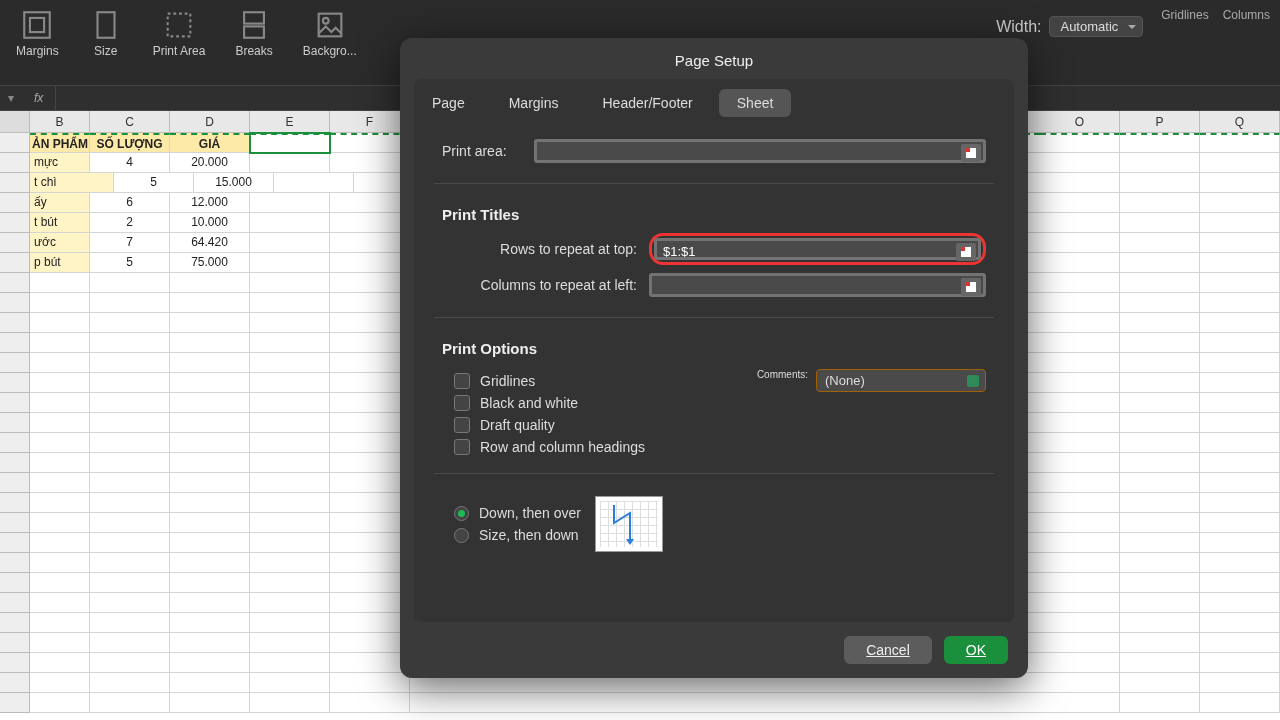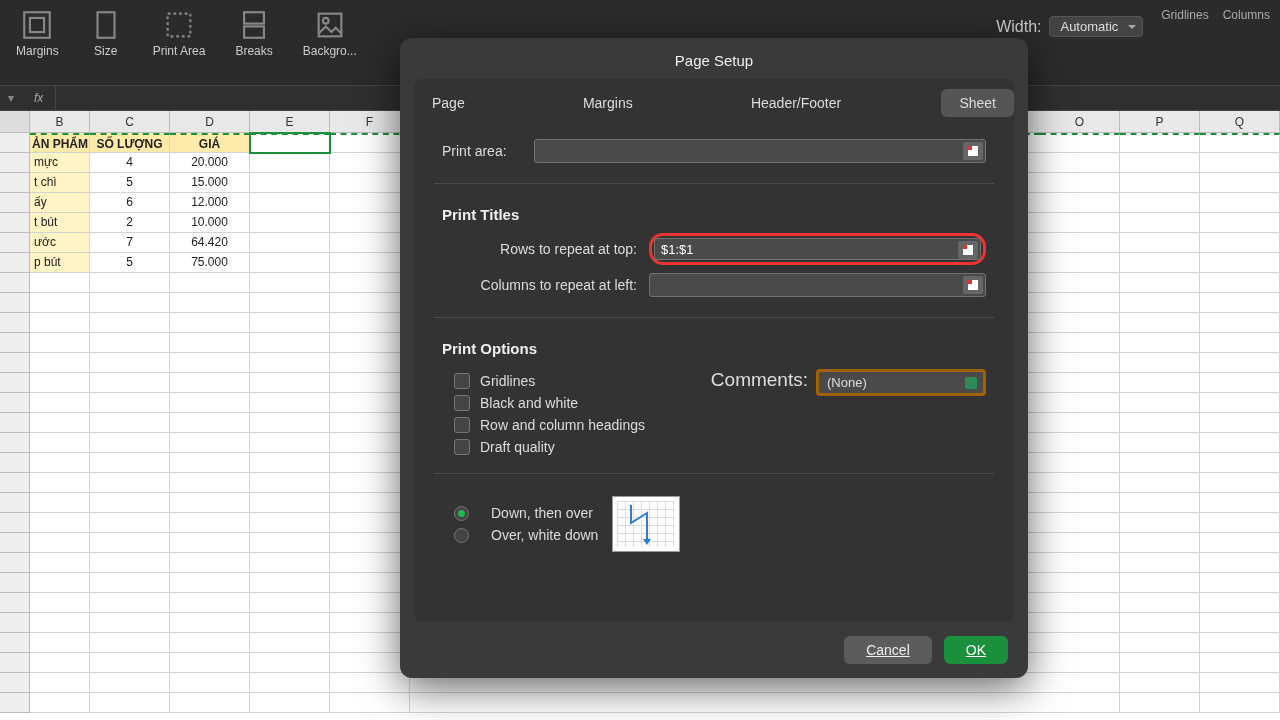--- a/index.html
+++ b/index.html
@@ -30,37 +30,37 @@
 .hdr { background:#fde9a8; font-weight:600;}
 .yellowL { background:#fff4c6; text-align:left; padding-left:4px;}
 .rownum { width:30px; background:#eee; border-right:1px solid #bcbcbc; border-bottom:1px solid #bcbcbc;}
 .sel { outline:2px solid #1a8f3c; outline-offset:-1px; position:relative;}
 .dash { border-top:2px dashed #1a8f3c !important;}
 
 
 .dialog { position:absolute; left:400px; top:38px; width:628px; height:640px; background:#3a3a3a; border-radius:12px; box-shadow:0 10px 40px rgba(0,0,0,.6); display:flex; flex-direction:column; color:#ddd;}
 .dlg-title { text-align:center; font-size:15px; color:#eee; padding:14px 0 10px; font-weight:500;}
 .dlg-body { background:#333; margin:0 14px; border-radius:8px; flex:1; padding:0 0 16px 0;}
-.tabs { display:flex; justify-content:space-between; gap:8px; padding:10px 0 0 0;}
+.tabs { display:flex; justify-content:flex-start; gap:8px; padding:10px 0 0 0;}
 .tab { padding:6px 18px; color:#ddd; font-size:14px; cursor:pointer;}
 .tab.active { background:#555; border-radius:6px;}
 .section { padding:14px 28px 4px 28px;}
 .sec-title { font-weight:600; font-size:15px; color:#eee; margin-bottom:10px;}
 .frow { display:flex; align-items:center; gap:12px; margin:8px 0;}
 .flabel { width:195px; text-align:right; font-size:14px; color:#ddd;}
-.finput { flex:1; background:#4a4a4a; border:1px solid #737373; height:24px; border-radius:3px; position:relative; color:#fff; padding:0 28px 0 6px; font-size:13px; line-height:22px;}
+.finput { flex:1; background:#4a4a4a; border:3px solid #737373; height:24px; border-radius:3px; position:relative; color:#fff; padding:0 28px 0 6px; font-size:13px; line-height:22px;}
 .picker { position:absolute; right:2px; top:2px; width:20px; height:18px; background:#666; border-radius:2px; display:flex; align-items:center; justify-content:center;}
 .picker svg { width:12px; height:12px;}
 .highlight { border:3px solid #e33; border-radius:14px; padding:2px;}
 .chk { display:flex; align-items:center; gap:10px; margin:6px 0 6px 12px; font-size:14px;}
 .chkbox { width:16px; height:16px; border:1px solid #777; border-radius:3px; background:#444;}
-.radio { display:flex; align-items:center; gap:22px; margin:6px 0 6px 12px; font-size:14px;}
+.radio { display:flex; align-items:center; gap:10px; margin:6px 0 6px 12px; font-size:14px;}
 .rcircle { width:15px; height:15px; border-radius:50%; border:1px solid #777; background:#444; position:relative;}
 .rcircle.on:after { content:""; position:absolute; inset:3px; background:#1db954; border-radius:50%;}
-.combo { background:#4a4a4a; border:3px solid #a16207; border-radius:4px; padding:3px 26px 3px 8px; font-size:13px; color:#ddd; position:relative; min-width:170px;}
+.combo { background:#4a4a4a; border:1px solid #a16207; border-radius:4px; padding:3px 26px 3px 8px; font-size:13px; color:#ddd; position:relative; min-width:170px;}
 .combo:after { content:""; position:absolute; right:6px; top:5px; width:12px; height:12px; background:#2e8b57; border-radius:2px;}
 .btns { display:flex; justify-content:flex-end; gap:12px; padding:14px 20px;}
 .btn { padding:6px 22px; border-radius:6px; font-size:14px; border:none; cursor:pointer;text-decoration:underline;}
 .btn.cancel { background:#5c5c5c; color:#eee;}
 .btn.ok { background:#1a8f3c; color:#fff; font-weight:500;}
 .order-img { width:68px; height:56px; background:#fff; border:1px solid #999; display:inline-block; position:relative; margin-left:14px;}
 .order-img:before { content:""; position:absolute; inset:4px; background:
   repeating-linear-gradient(#ddd, #ddd 1px, transparent 1px, transparent 8px),
   repeating-linear-gradient(90deg, #ddd, #ddd 1px, transparent 1px, transparent 8px);}
 .order-arrow { position:absolute; left:8px; top:6px; width:50px; height:44px; }
@@ -168,21 +168,21 @@
         <div class="cell">20.000</div>
         <div class="cell"></div>
         <div class="cell"></div>
         <div class="cell" style="flex:1;border-right:none"></div>
         <div class="cell"></div>
         <div class="cell"></div>
         <div class="cell"></div>
       </div>
       <div class="row">
         <div class="rownum"></div>
-        <div class="cell yellowL" style="width:60px">t chì</div>
+        <div class="cell yellowL" style="width:84px">t chì</div>
         <div class="cell">5</div>
         <div class="cell">15.000</div>
         <div class="cell"></div>
         <div class="cell"></div>
         <div class="cell" style="flex:1;border-right:none"></div>
         <div class="cell"></div>
         <div class="cell"></div>
         <div class="cell"></div>
       </div>
       <div class="row">
@@ -567,45 +567,45 @@
           <div class="chk">
               <div class="chkbox"></div>
               <span>Gridlines</span>
             </div>
           <div class="chk">
               <div class="chkbox"></div>
               <span>Black and white</span>
             </div>
           <div class="chk">
               <div class="chkbox"></div>
-              <span>Row and column headings</span>
+              <span>Draft quality</span>
             </div>
           <div class="chk">
               <div class="chkbox"></div>
-              <span>Draft quality</span>
+              <span>Row and column headings</span>
             </div>
         </div>
         <div style="display:flex;align-items:flex-start;gap:8px;padding-top:2px">
-          <span style="font-size:19px">Comments:</span>
+          <span style="font-size:10px">Comments:</span>
           <div class="combo"><span>(None)</span></div>
         </div>
       </div>
     </div>
     <hr class="sep">
 
     <div class="section">
       <div style="display:flex;align-items:center">
         <div>
           <div class="radio">
               <div class="rcircle on"></div>
               <span>Down, then over</span>
             </div>
           <div class="radio">
               <div class="rcircle"></div>
-              <span>Over, white down</span>
+              <span>Size, then down</span>
             </div>
         </div>
         <div class="order-img">
           <svg class="order-arrow" viewBox="0 0 50 44">
               <path d="M10 2 L10 20 L26 10 L26 40" fill="none" stroke="#2b7de0" stroke-width="2"></path>
               <path d="M22 36 L26 42 L30 36" fill="#2b7de0"></path>
             </svg>
         </div>
       </div>
     </div>

